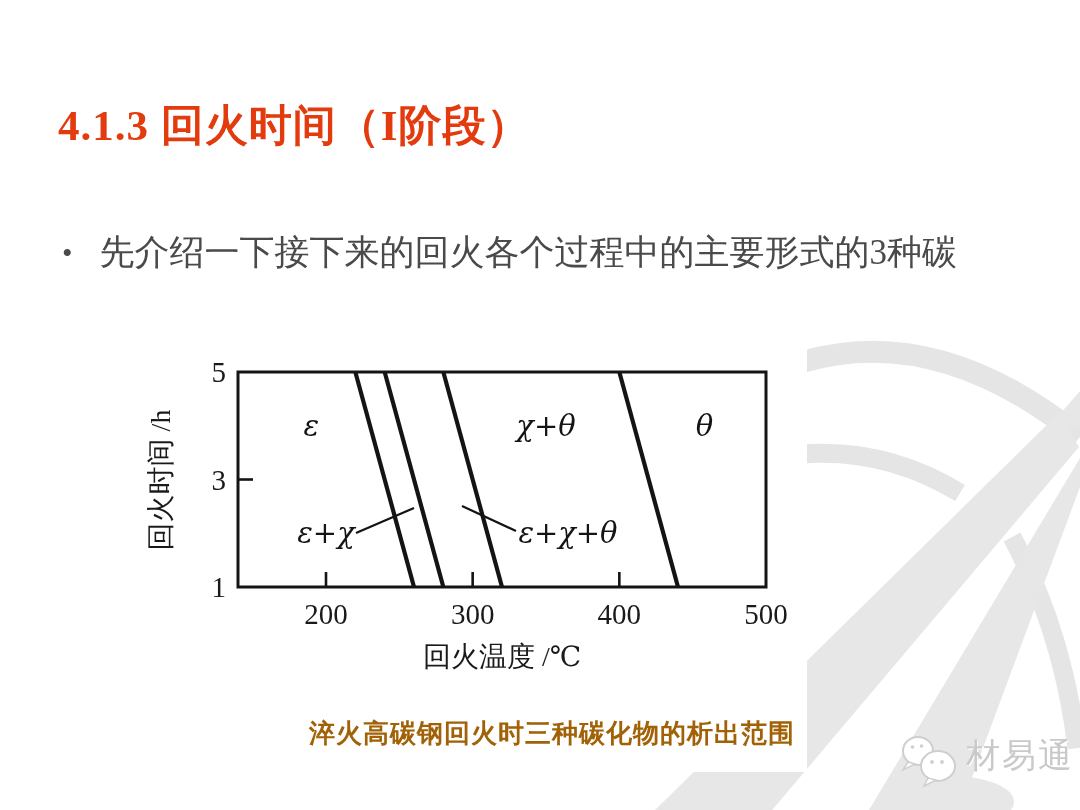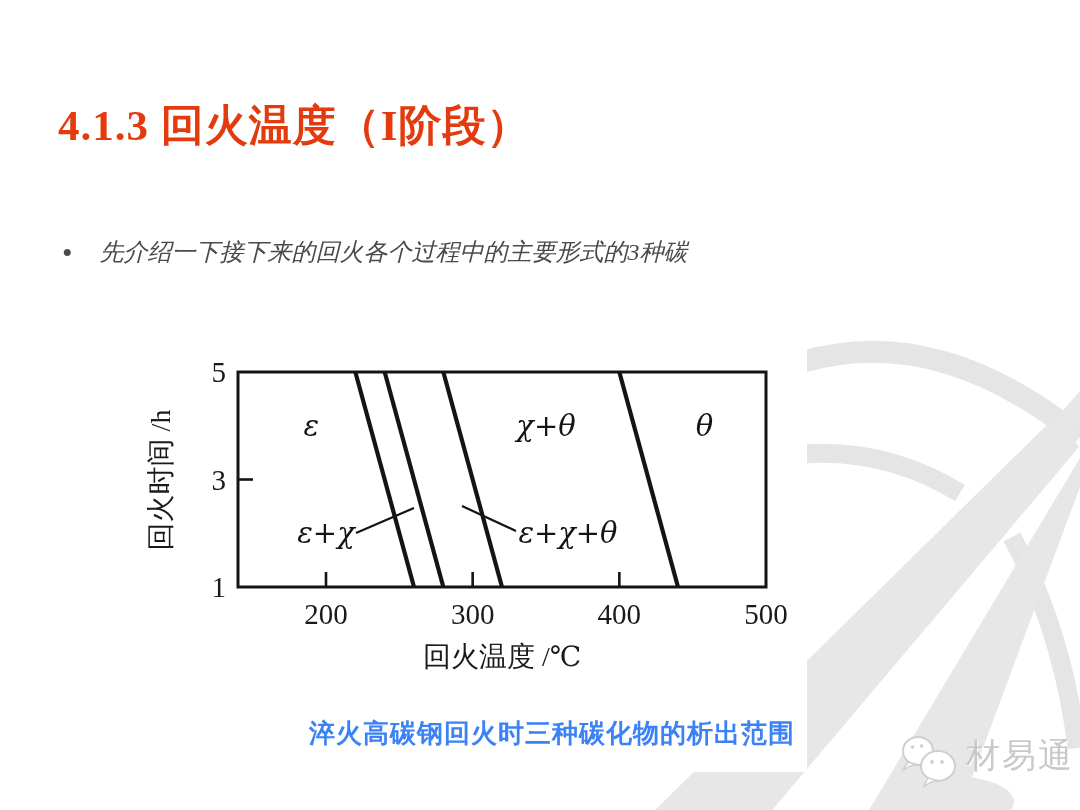--- a/index.html
+++ b/index.html
@@ -6,54 +6,54 @@
   #slide{position:relative;width:1080px;height:810px;background:#ffffff;overflow:hidden;
          font-family:"Liberation Serif","DejaVu Serif",serif;}
   
   #watermark-svg{position:absolute;left:0;top:0;z-index:0;}
   
   .page-title{position:absolute;left:58px;top:97px;z-index:3;
               font-size:43px;font-weight:bold;color:#e33b0e;letter-spacing:1px;white-space:nowrap;}
   
   .bullet-row{position:absolute;left:62px;top:231px;width:950px;z-index:3;display:flex;}
   .bullet-marker{font-size:30px;color:#4a4a4a;line-height:44px;margin-right:27px;flex:0 0 auto;}
-  .bullet-text{font-size:24px;color:#4a4a4a;line-height:43px;font-style:italic;}
+  .bullet-text{font-size:35px;color:#4a4a4a;line-height:43px;}
   
   .figure{position:absolute;left:147px;top:348px;width:660px;height:424px;background:#ffffff;z-index:1;}
   #chart-svg{position:absolute;left:147px;top:348px;z-index:2;}
   .plot-border{fill:none;stroke:#141414;stroke-width:3;}
   .boundary{stroke:#141414;stroke-width:4.2;}
   .tick{stroke:#141414;stroke-width:2.6;}
   .ticklabel{font-family:"Liberation Serif","DejaVu Serif",serif;font-size:29px;fill:#1a1a1a;}
   .axislabel{font-family:"Liberation Serif","DejaVu Serif",serif;font-size:28px;fill:#1a1a1a;}
   .region{font-family:"DejaVu Serif","Liberation Serif",serif;font-style:italic;font-size:29px;fill:#141414;}
   .leader{stroke:#141414;stroke-width:2.2;}
   .caption{position:absolute;left:309px;top:716px;z-index:3;font-size:26px;font-weight:bold;
-           color:#3b82f6;letter-spacing:1px;white-space:nowrap;}
+           color:#a16207;letter-spacing:1px;white-space:nowrap;}
   
   .brand{position:absolute;left:898px;top:733px;z-index:3;display:flex;align-items:flex-start;}
   .brand-name{font-family:"Liberation Sans","DejaVu Sans",sans-serif;font-size:34px;color:#c9c9c9;
               margin-left:6px;text-shadow:1px 1px 0 #ffffff;letter-spacing:2px;}
 </style>
 </head>
 <body>
 
 <div id="slide">
 
   <svg id="watermark-svg" width="1080" height="810" viewBox="0 0 1080 810" aria-hidden="true">
     <path d="M 802 362 Q 938 322 1080 437" fill="none" stroke="#e5e5e5" stroke-width="22"></path>
     <path d="M 803 454 Q 886 448 960 493" fill="none" stroke="#e5e5e5" stroke-width="19"></path>
     <path d="M 1012 537 Q 1063 632 1077 748" fill="none" stroke="#e5e5e5" stroke-width="19"></path>
     <polygon points="1058,414 1079,447 768,815 650,815" fill="#e7e7e7"></polygon>
     <polygon points="1080,458 1080,487 958,815 866,815" fill="#e7e7e7"></polygon>
     <polygon points="1026,453 1080,391 1080,423" fill="#e7e7e7"></polygon>
     <ellipse cx="952" cy="802" rx="62" ry="26" fill="#e7e7e7"></ellipse>
   </svg>
 
-  <div class="page-title">4.1.3 回火温度（I阶段）</div>
+  <div class="page-title">4.1.3 回火时间（I阶段）</div>
 
   <div class="bullet-row">
     <span class="bullet-marker">•</span>
     <div class="bullet-text">
       <div>先介绍一下接下来的回火各个过程中的主要形式的3种碳</div>
     </div>
   </div>
 
   <div class="figure"></div>
 

